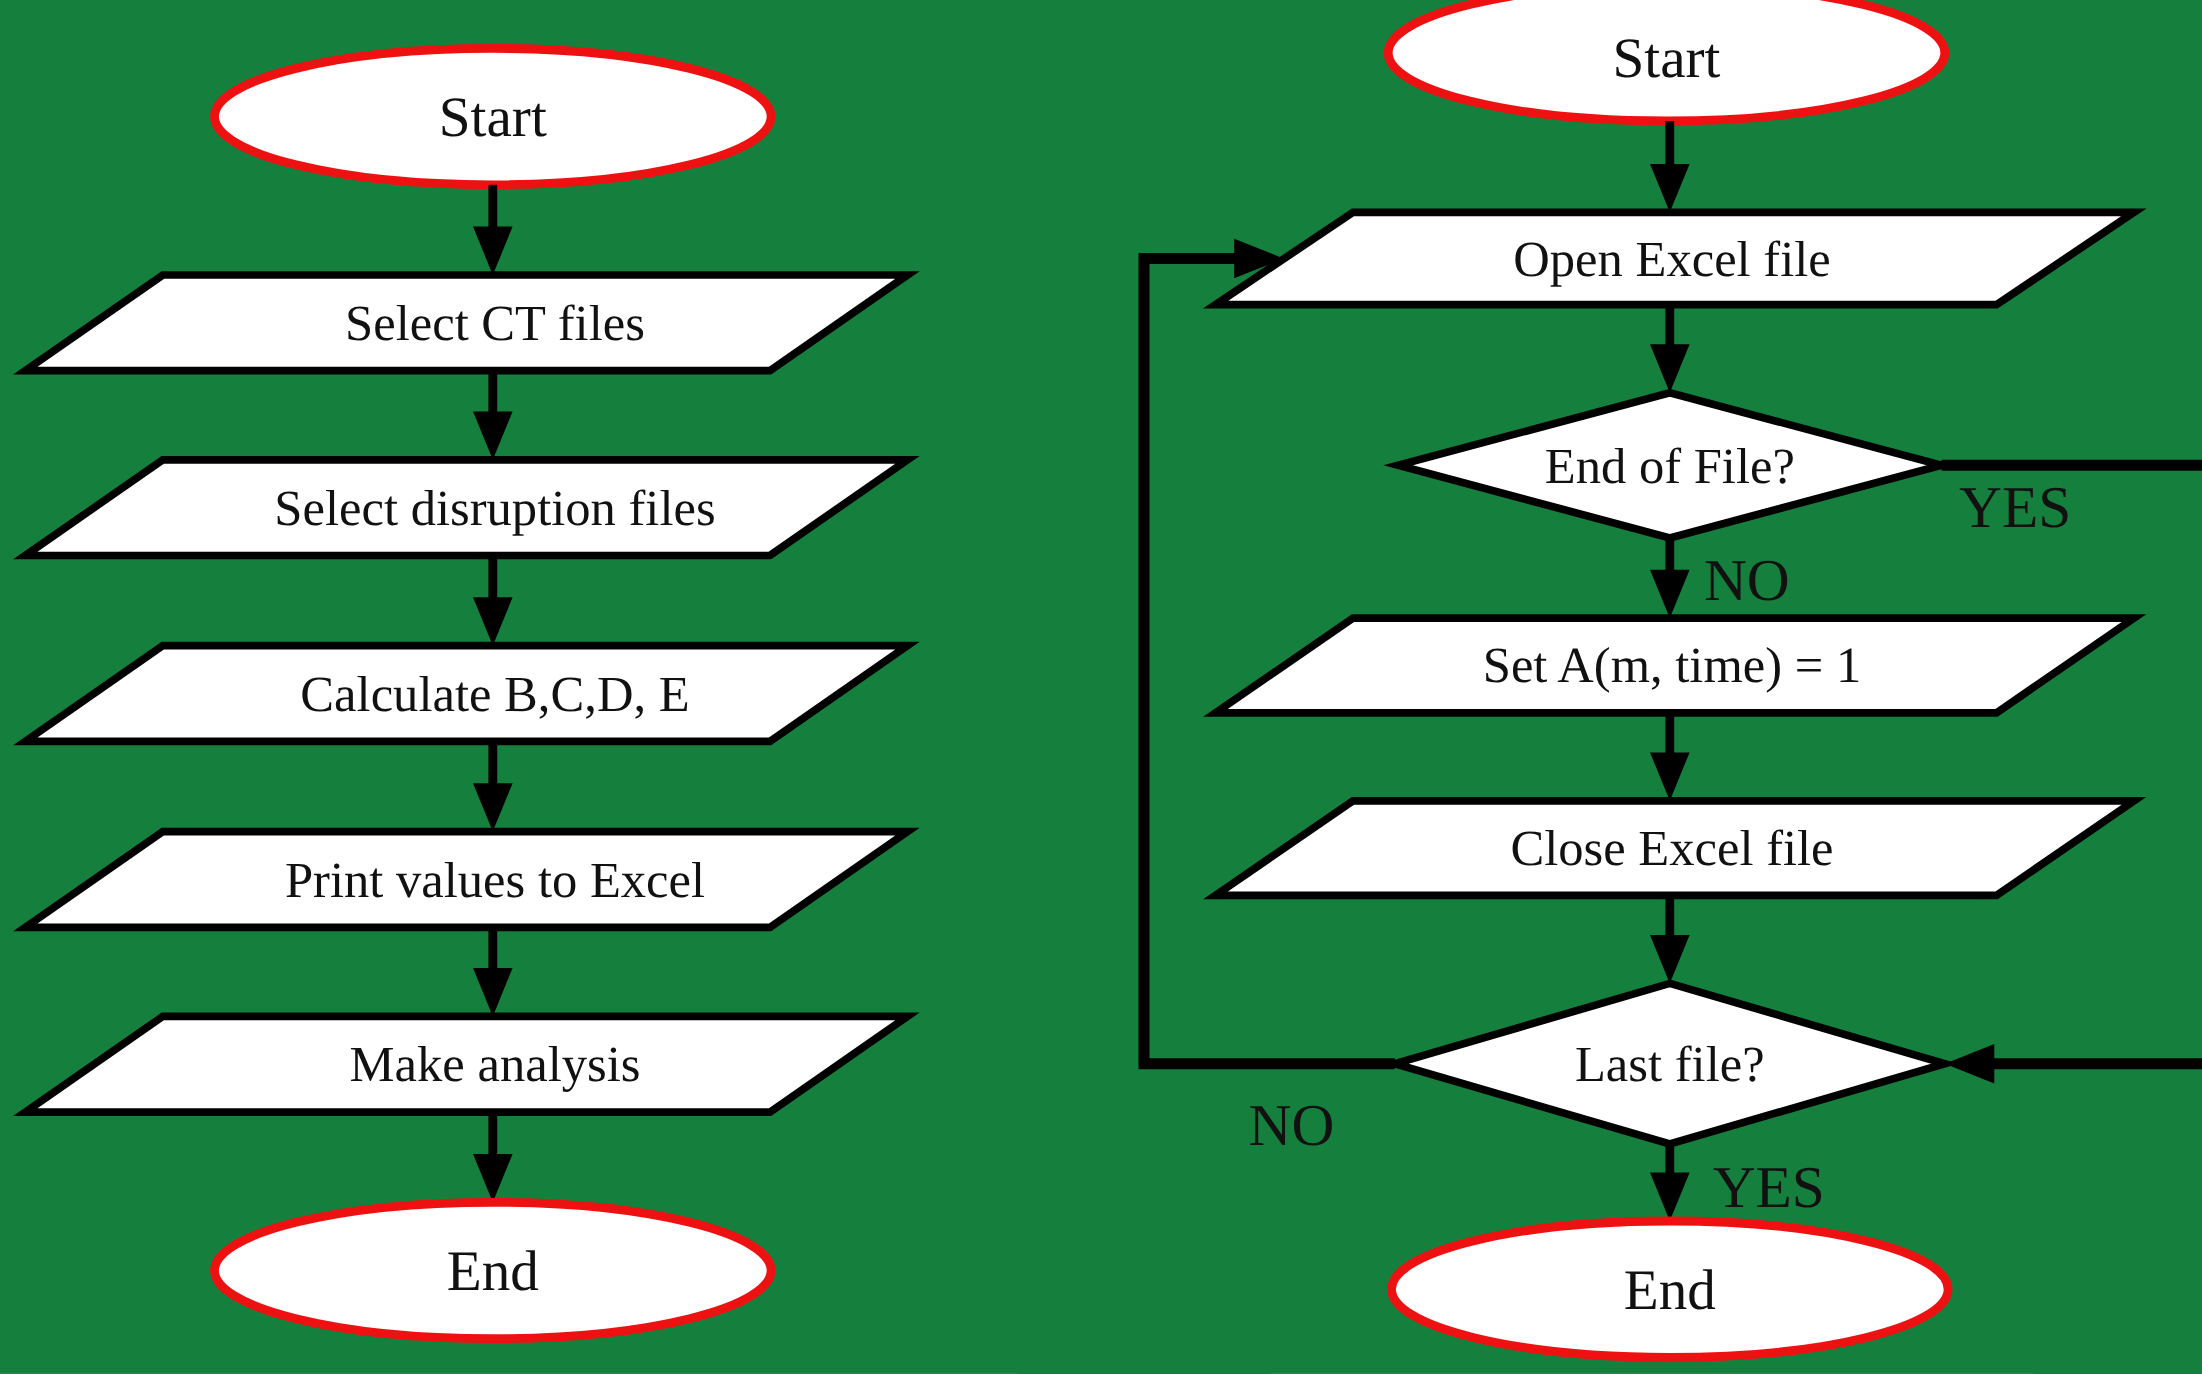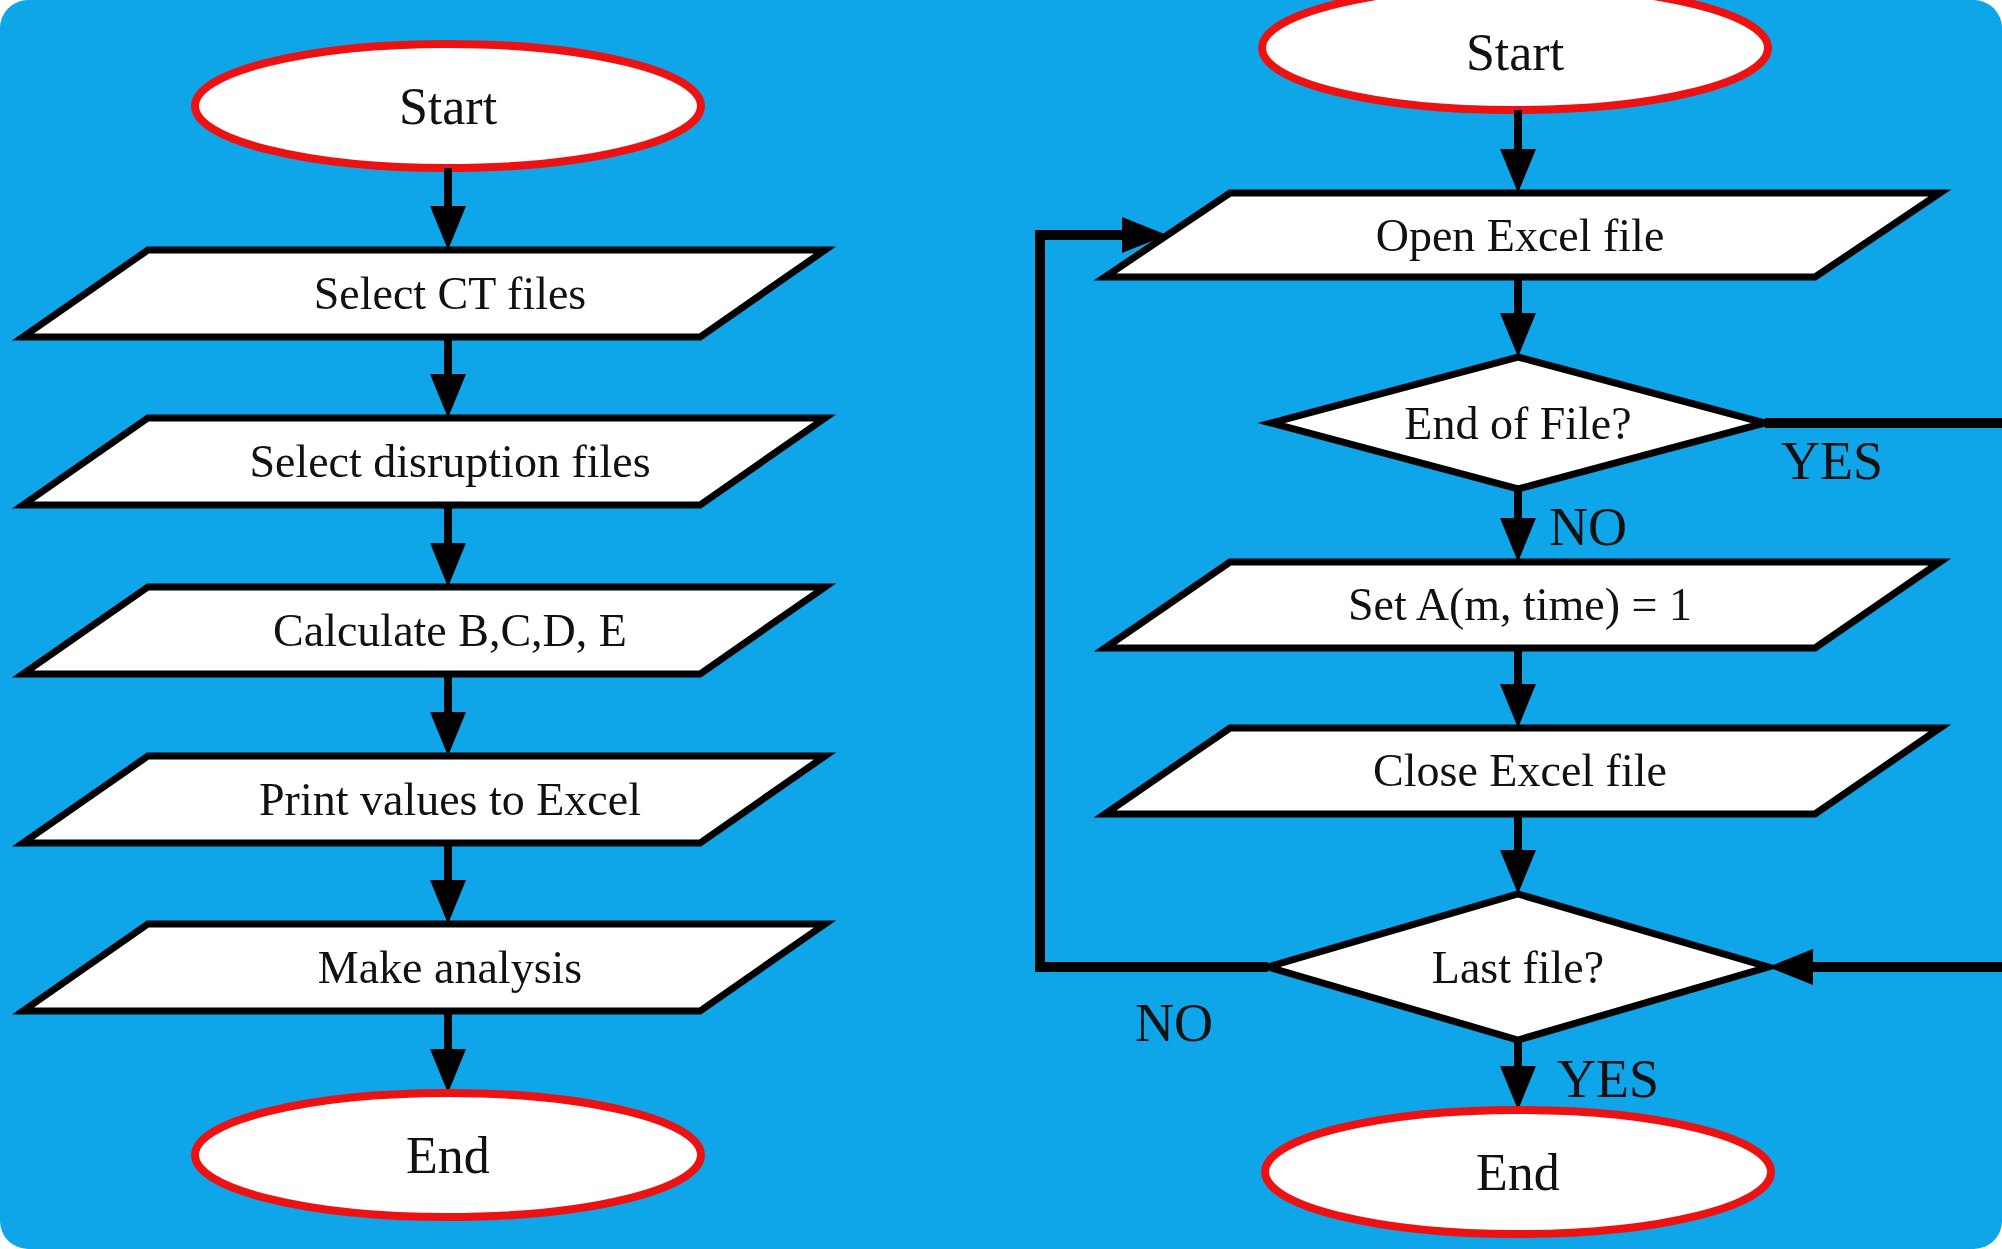--- a/index.html
+++ b/index.html
@@ -4,23 +4,22 @@
 <style>
   html, body {
     margin: 0;
     padding: 0;
     background: #ffffff;
   }
   .canvas {
     position: relative;
     width: 2002px;
     height: 1249px;
-    background: #0ea5e9;
+    background: #15803d;
     overflow: hidden;
-    border-radius: 28px;
   }
   svg {
     display: block;
     width: 2002px;
     height: 1249px;
   }
   .shape {
     fill: #ffffff;
     stroke: #000000;
     stroke-width: 7;

